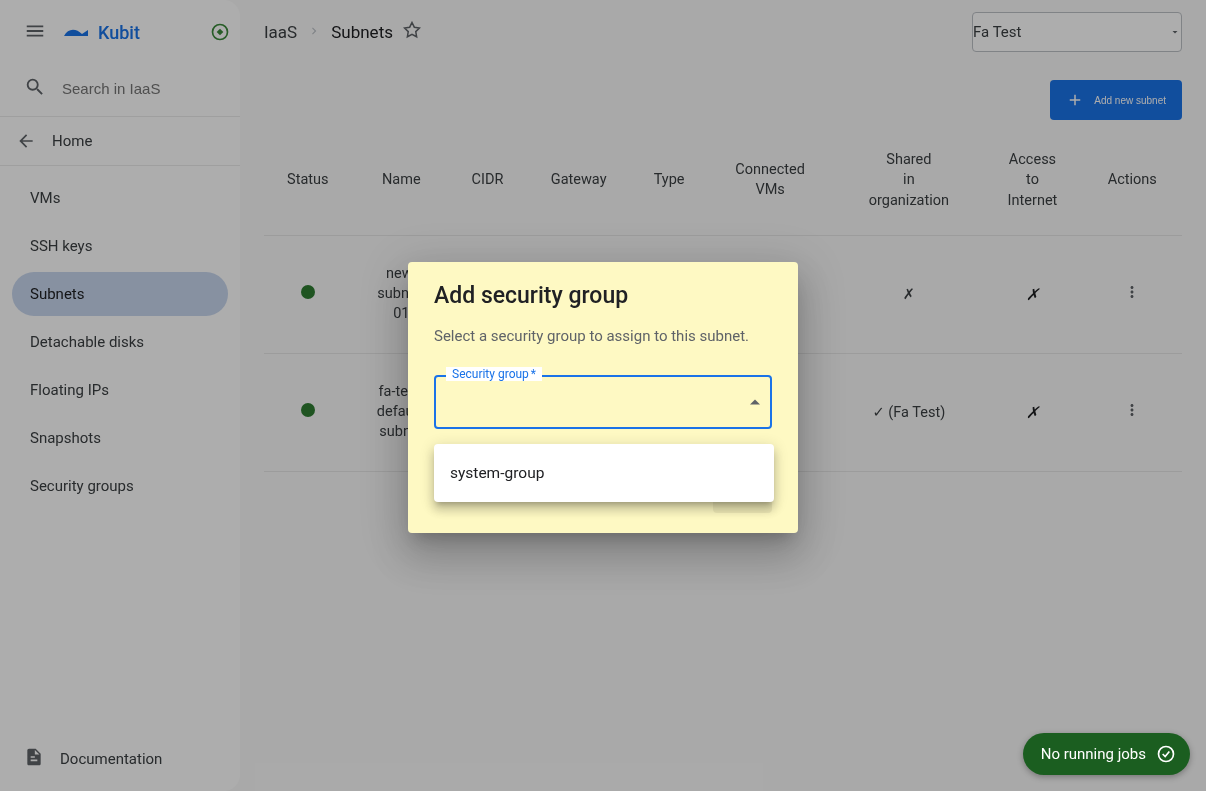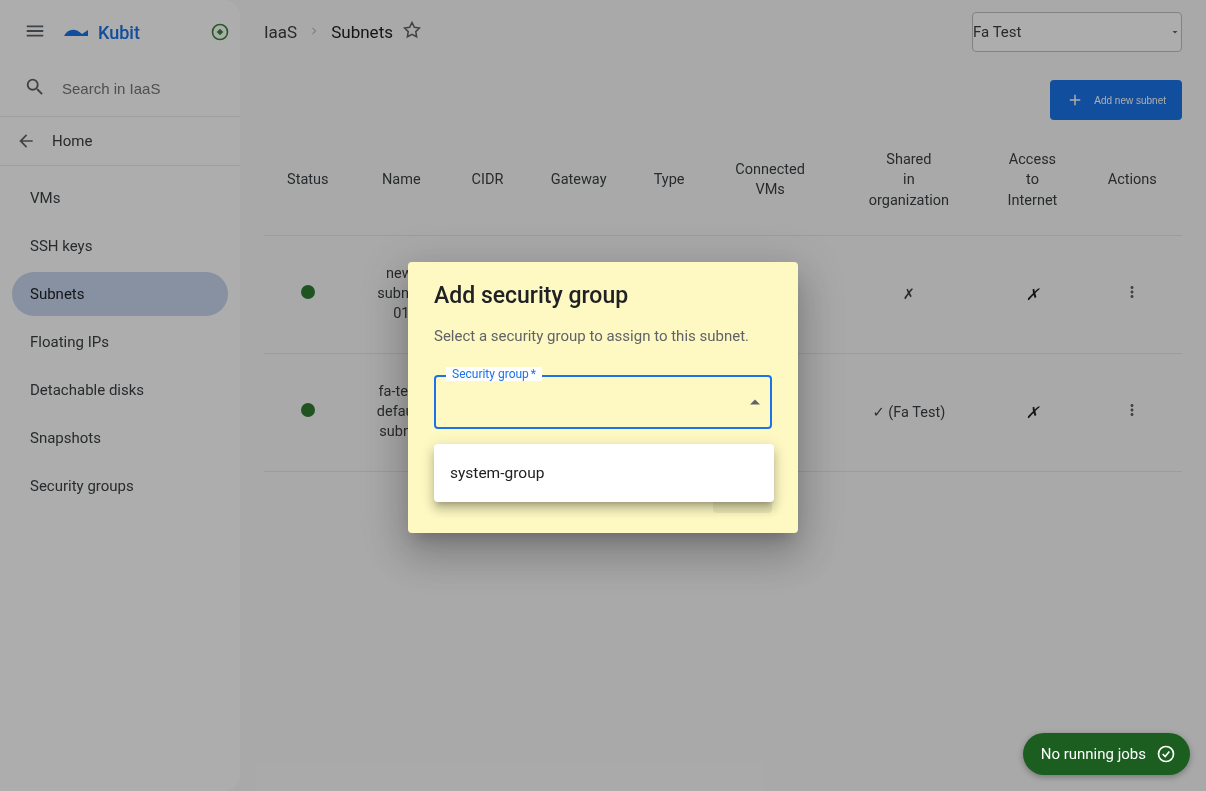--- a/index.html
+++ b/index.html
@@ -289,25 +289,33 @@
       <svg width="20" height="20" viewBox="0 0 24 24" fill="#5f6368">
           <path d="M20 11H7.83l5.59-5.59L12 4l-8 8 8 8 1.41-1.41L7.83 13H20v-2z"></path>
         </svg>
       <span>Home</span>
     </div>
     <div class="sidebar-divider"></div>
     <nav class="nav-list" id="nav-list">
         <div class="nav-item">VMs</div>
         <div class="nav-item">SSH keys</div>
         <div class="nav-item active">Subnets</div>
+        <div class="nav-item">Detachable disks</div>
         <div class="nav-item">Floating IPs</div>
-        <div class="nav-item">Detachable disks</div>
         <div class="nav-item">Snapshots</div>
         <div class="nav-item">Security groups</div>
       </nav>
+    <div class="sidebar-footer">
+      <span class="doc-icon">
+        <svg width="20" height="20" viewBox="0 0 24 24">
+            <path d="M14 2H6c-1.1 0-2 .9-2 2v16c0 1.1.9 2 2 2h12c1.1 0 2-.9 2-2V8l-6-6zm-1 11H8v-2h5v2zm3 4H8v-2h8v2zm-3-9V3.5L18.5 9H13z"></path>
+          </svg>
+      </span>
+      <span>Documentation</span>
+    </div>
   </aside>
 
   <main class="main">
     <div class="topbar">
       <span>IaaS</span>
       <span class="crumb-sep">
         <svg width="14" height="14" viewBox="0 0 24 24" fill="#bdc1c6">
             <path d="M10 6L8.59 7.41 13.17 12l-4.58 4.59L10 18l6-6z"></path>
           </svg>
       </span>

